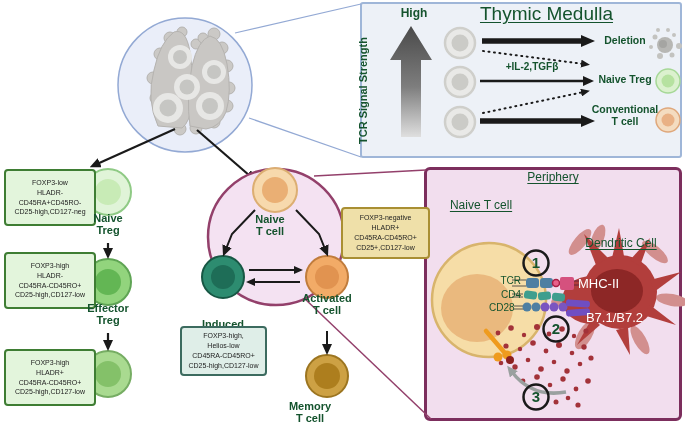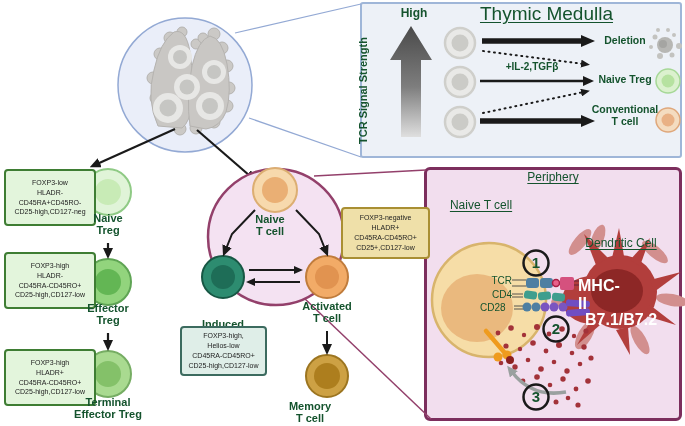--- a/index.html
+++ b/index.html
@@ -14,22 +14,22 @@
                    border:3px solid #7c2e5d;border-radius:6px;}
   .marker-box{position:absolute;box-sizing:border-box;display:flex;align-items:center;justify-content:center;
               font-size:7px;line-height:1.4;text-align:center;white-space:pre-line;border-radius:4px;color:#222;}
   #mbox-naive,#mbox-effector,#mbox-terminal{background:#e3f5dc;border:2px solid #3e7d33;}
   #mbox-activated{background:#efe0a9;border:2px solid #a98f33;}
   #mbox-induced{background:#dfeee8;border:2px solid #3c6b5f;}
   .underline{text-decoration:underline;text-underline-offset:2px;}
   .vtext{writing-mode:vertical-rl;transform:rotate(180deg);}
   .cell-label{font-weight:700;font-size:11px;}
   .out-label{font-weight:700;font-size:10.5px;}
-  .rec-label{font-size:10px;}
-  .rec-label-w{font-size:16px;font-weight:700;color:#fff;}
+  .rec-label{font-size:10px;margin-left:9px;}
+  .rec-label-w{font-size:13px;font-weight:400;color:#fff;}
   .stepnum{font-weight:700;font-size:15px;}
   svg{position:absolute;left:0;top:0;}
 </style>
 </head>
 <body>
 
 <div id="canvas">
 
   <div id="medulla-panel" class="panel"></div>
   <div id="periphery-panel" class="panel"></div>
@@ -321,28 +321,26 @@
   <div id="mbox-effector" class="marker-box" style="left:4px;top:252px;width:92px;height:57px;">FOXP3-high
 HLADR-
 CD45RA-CD45RO+
 CD25-high,CD127-low</div>
   <div class="lbl cell-label" style="left:76px;top:302px;width:64px;">Effector
 Treg</div>
   <div id="mbox-terminal" class="marker-box" style="left:4px;top:349px;width:92px;height:57px;">FOXP3-high
 HLADR+
 CD45RA-CD45RO+
 CD25-high,CD127-low</div>
-  <div class="lbl cell-label" style="left:52px;top:396px;width:112px;">Terminal
-Effector Treg</div>
 
   <div class="lbl cell-label" style="left:238px;top:213px;width:64px;">Naive
 T cell</div>
   <div class="lbl cell-label" style="left:188px;top:300px;width:70px;margin-top:18px;">Induced
 Treg</div>
-  <div class="lbl cell-label" style="left:292px;top:300px;width:70px;">Activated
+  <div class="lbl cell-label" style="left:292px;top:292px;width:70px;">Activated
 T cell</div>
   <div id="mbox-activated" class="marker-box" style="left:341px;top:207px;width:89px;height:52px;">FOXP3-negative
 HLADR+
 CD45RA-CD45RO+
 CD25+,CD127-low</div>
   <div id="mbox-induced" class="marker-box" style="left:180px;top:326px;width:87px;height:50px;">FOXP3-high,
 Helios-low
 CD45RA-CD45RO+
 CD25-high,CD127-low</div>
   <div class="lbl cell-label" style="left:278px;top:400px;width:64px;">Memory

